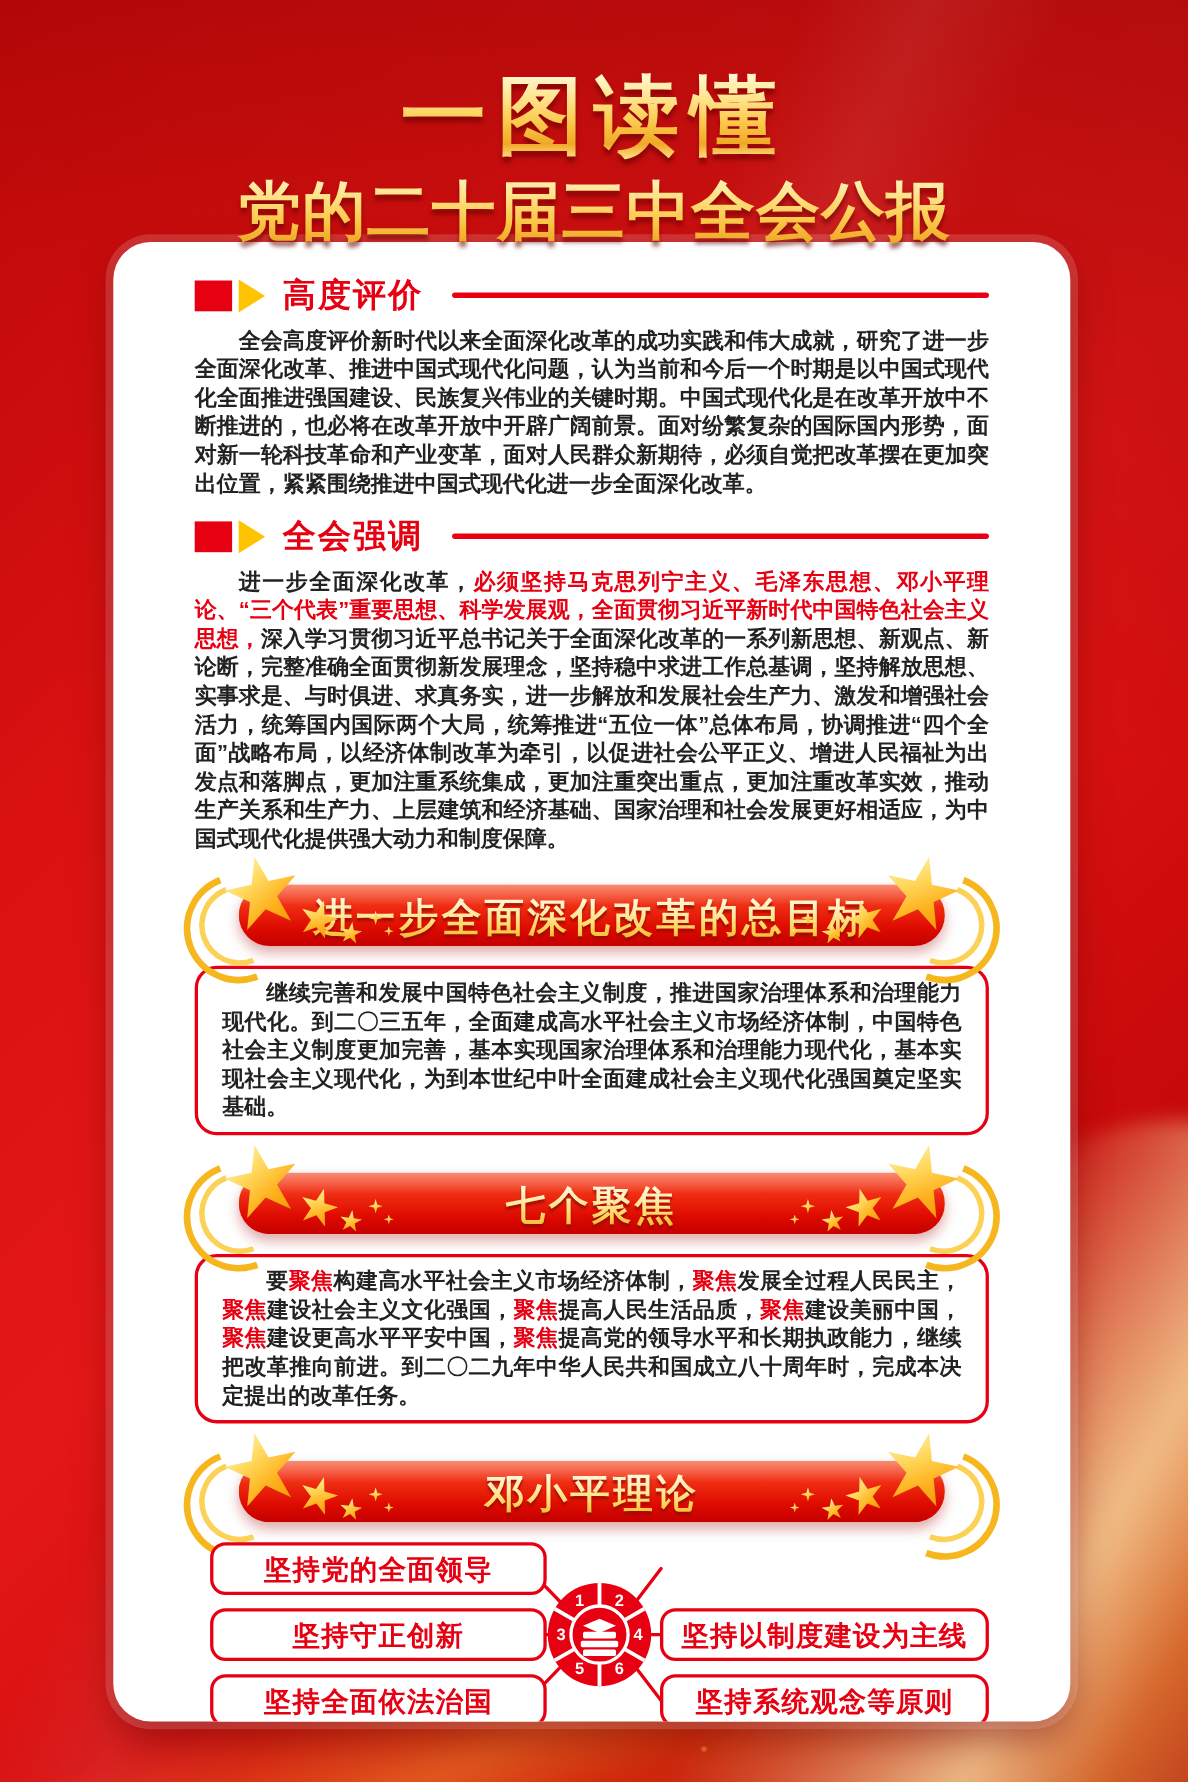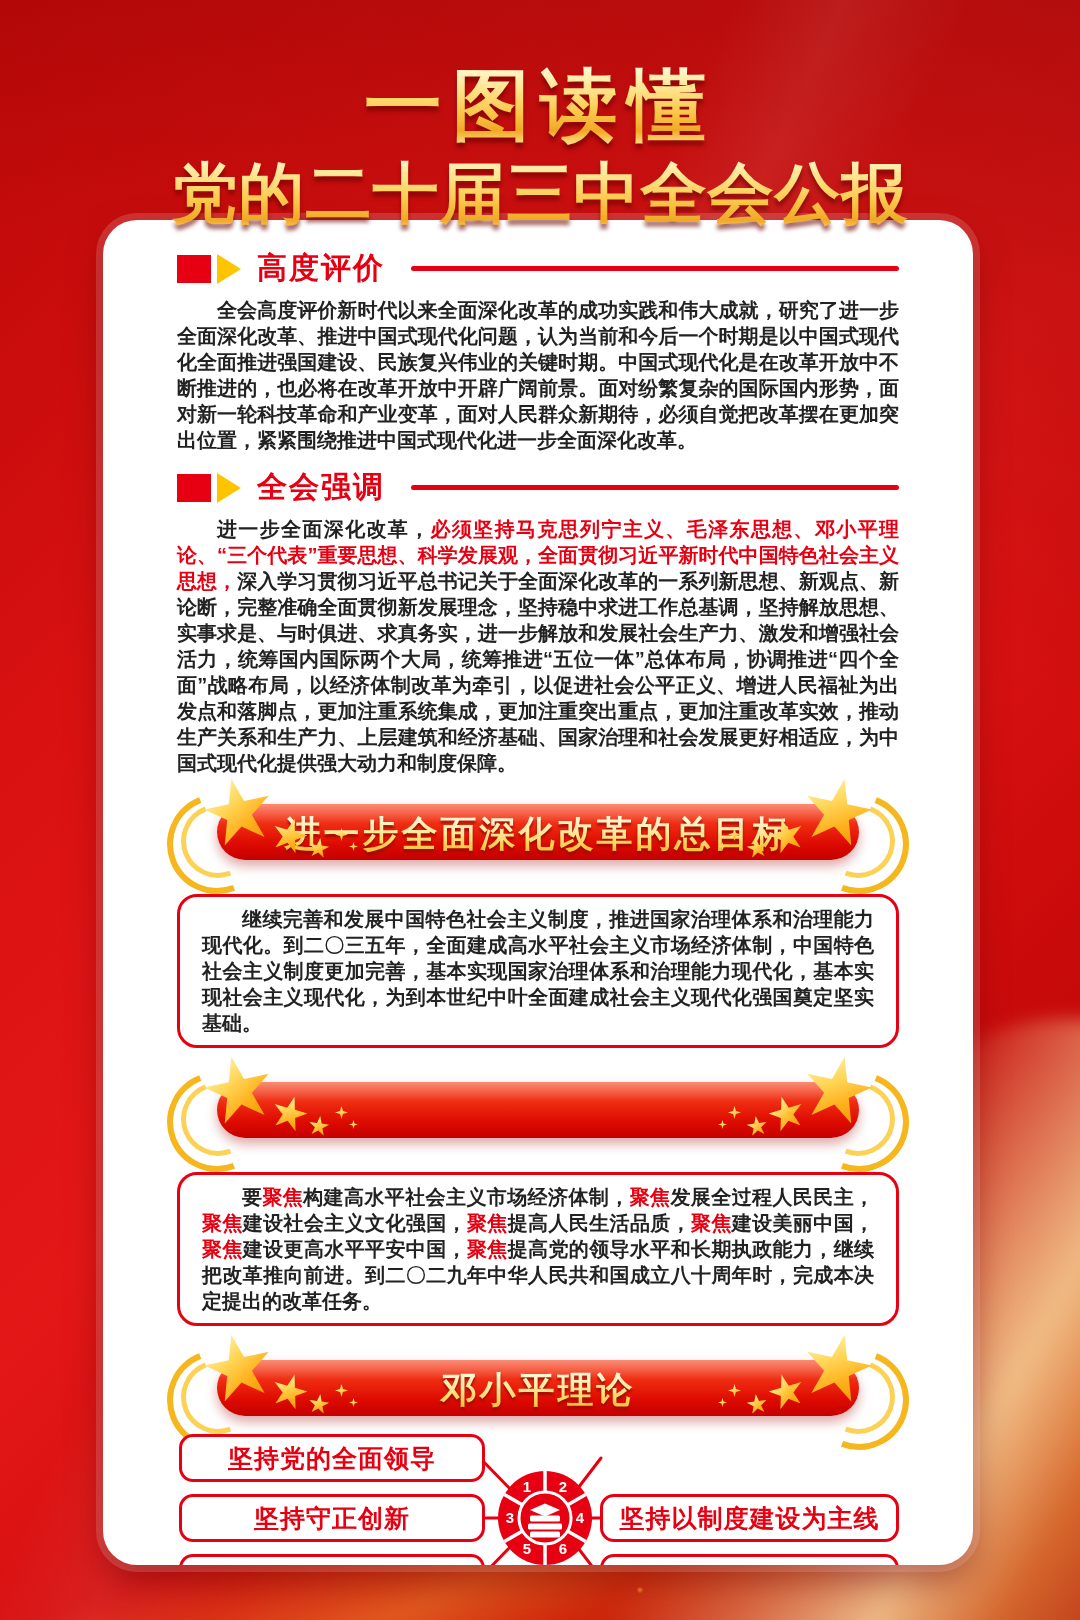--- a/index.html
+++ b/index.html
@@ -38,21 +38,21 @@
     position:absolute;top:14px;left:0;right:0;text-align:center;z-index:3;
     filter:drop-shadow(0 5px 2px rgba(105,0,0,.6));
   }
   .title .t1{
     font-size:78px;line-height:86px;font-weight:bold;letter-spacing:10px;
     background:linear-gradient(180deg,#fff8d2 6%,#ffe globe 0, #ffe48c 32%,#fbc84a 58%,#f0a825 80%,#ffe08a 96%);
     background:linear-gradient(180deg,#fff8d2 6%,#ffe48c 32%,#fbc84a 58%,#f0a825 80%,#ffe08a 96%);
     -webkit-background-clip:text;background-clip:text;color:transparent;margin-top:48px;
   }
   .title .t2{
-    font-size:66px;line-height:90px;font-weight:bold;letter-spacing:1px;
+    font-size:58px;line-height:90px;font-weight:bold;letter-spacing:1px;
     background:linear-gradient(180deg,#fff8d2 6%,#ffe48c 32%,#fbc84a 58%,#f0a825 80%,#ffe08a 96%);
     -webkit-background-clip:text;background-clip:text;color:transparent;
   }
   
   .card{
     position:absolute;left:103px;top:220px;width:870px;height:1345px;box-sizing:border-box;
     background:#fff;border-radius:34px;padding:26px 74px 0;overflow:hidden;z-index:2;
     box-shadow:0 0 0 7px rgba(255,210,210,.18), 0 16px 34px rgba(110,0,0,.5);
   }
   
@@ -99,29 +99,29 @@
   .st-med-r{right:96px;top:32px;width:34px;height:33px;transform:rotate(-16deg);}
   .st-sm-r{right:132px;top:52px;width:20px;height:19px;transform:rotate(-8deg);}
   .sp1-r{right:158px;top:42px;width:13px;height:13px;}
   .sp2-r{right:172px;top:56px;width:9px;height:9px;}
   .swoosh{position:absolute;border-radius:50%;border:6px solid transparent;z-index:1;}
   .sw-l1{left:-10px;top:8px;width:88px;height:88px;border-left-color:#f6b61e;border-bottom-color:#f6b61e;transform:rotate(24deg);}
   .sw-l2{left:4px;top:18px;width:64px;height:64px;border-width:5px;border-left-color:#fbd255;border-bottom-color:#fbd255;transform:rotate(24deg);}
   .sw-r1{right:-10px;top:8px;width:88px;height:88px;border-right-color:#f6b61e;border-bottom-color:#f6b61e;transform:rotate(-24deg);}
   .sw-r2{right:4px;top:18px;width:64px;height:64px;border-width:5px;border-right-color:#fbd255;border-bottom-color:#fbd255;transform:rotate(-24deg);}
   
-  .red-box{border:3px solid #e60012;border-radius:20px;padding:9px 22px;margin-top:28px;background:#fff;}
+  .red-box{border:3px solid #e60012;border-radius:20px;padding:9px 22px;margin-top:12px;background:#fff;}
   
   .principles{position:relative;height:186px;margin-top:8px;}
   .pbox{
     position:absolute;height:42px;border:3px solid #e60012;border-radius:14px;background:#fff;
     color:#e60012;font-weight:bold;font-size:25px;display:flex;align-items:center;justify-content:center;
     z-index:2;letter-spacing:1px;
   }
-  .pb-l{left:2px;width:300px;}
+  .pb-l{left:14px;width:300px;}
   .pb-r{left:423px;width:293px;}
   .row1{top:4px;} .row2{top:64px;} .row3{top:124px;}
   .connectors{position:absolute;inset:0;z-index:1;}
   .wheel{position:absolute;left:320px;top:40px;width:96px;height:96px;z-index:3;}
 </style>
 </head>
 <body>
 
 <div class="bg"></div>
 <div class="beam-right"></div>
@@ -182,20 +182,21 @@
     <span class="star st-big-l"></span>
     <span class="star st-med-l"></span>
     <span class="star st-sm-l"></span>
     <span class="sparkle sp1-l"></span>
     <span class="sparkle sp2-l"></span>
     <span class="star st-big-r"></span>
     <span class="star st-med-r"></span>
     <span class="star st-sm-r"></span>
     <span class="sparkle sp1-r"></span>
     <span class="sparkle sp2-r"></span>
+    <div class="banner-label">七个聚焦</div>
   </div>
 
   <div class="red-box">
     <p class="txt"><span>要</span><span class="em">聚焦</span><span>构建高水平社会主义市场经济体制，</span><span class="em">聚焦</span><span>发展全过程人民民主，</span><span class="em">聚焦</span><span>建设社会主义文化强国，</span><span class="em">聚焦</span><span>提高人民生活品质，</span><span class="em">聚焦</span><span>建设美丽中国，</span><span class="em">聚焦</span><span>建设更高水平平安中国，</span><span class="em">聚焦</span><span>提高党的领导水平和长期执政能力，继续把改革推向前进。到二〇二九年中华人民共和国成立八十周年时，完成本决定提出的改革任务。</span></p>
   </div>
 
   <div class="banner gap">
     <span class="swoosh sw-l1"></span>
     <span class="swoosh sw-l2"></span>
     <span class="swoosh sw-r1"></span>

